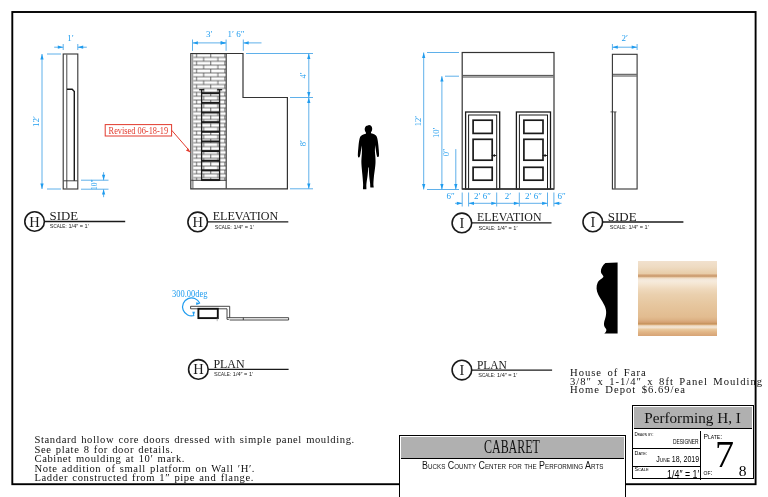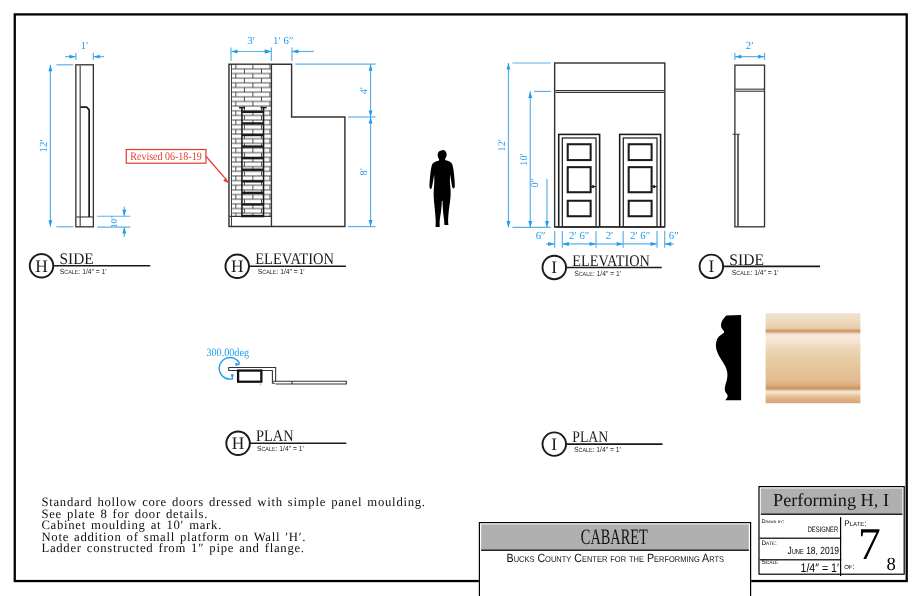--- a/index.html
+++ b/index.html
@@ -1,19 +1,19 @@
 <!DOCTYPE html>
 <html><head>
 <meta charset="utf-8">
 <style>
   html,body{margin:0;padding:0;background:#ffffff;}
   #sheet{position:relative;width:768px;height:497px;background:#ffffff;overflow:hidden;
          font-family:"Liberation Serif", serif;}
   .abs{position:absolute;}
-  .notes{font-family:"Liberation Serif",serif;font-size:10.6px;line-height:9.6px;color:#111;white-space:nowrap;}
+  .notes{font-family:"Liberation Serif",serif;font-size:10.6px;line-height:9.6px;color:#111;white-space:nowrap;margin-top:20px;}
   .sc{font-variant:small-caps;}
 </style>
 </head>
 <body>
 <div id="sheet">
 
 <svg class="abs" style="left:0;top:0" width="768" height="497" viewBox="0 0 768 497">
   <rect x="12.3" y="12" width="743.3" height="472.2" fill="none" stroke="#000" stroke-width="1.9"></rect>
 </svg>
 
@@ -326,20 +326,25 @@
 </div>
 
 <div class="abs" style="left:637.5px;top:261.2px;width:79px;height:74.4px;background:
 linear-gradient(180deg,
  #f1e1ce 0px, #eedbc2 6px, #e8cda9 12.5px, #d2a276 14.2px, #c89a6e 15.3px,
  #e8c8a4 16.4px, #f2e5d5 17.8px, #f6ebdd 20px, #f5e6d2 23px, #efd9bd 28px,
  #ead0ae 33.5px, #e6c69e 44px, #e2bc90 56px, #dcb184 59px, #d5a273 61.3px,
  #c6945f 62.4px, #d8a977 63.6px, #efdfca 64.8px, #f2e3d0 66.5px,
  #e9c89d 68.5px, #e2b687 71px, #d8a678 74.4px);"></div>
 
+<div class="abs" style="left:570px;top:369px;font-size:10.6px;line-height:8.7px;color:#111;white-space:nowrap;letter-spacing:1.0px;word-spacing:1.8px;">
+House of Fara<br>
+3/8″ x 1-1/4″ x 8ft Panel Moulding<br>
+Home Depot $6.69/ea
+</div>
 
 <div class="abs" style="left:398.5px;top:405.4px;width:227.5px;height:94px;border:1.6px solid #000;background:#fff;box-sizing:border-box;margin-top:30px;">
 
   <div style="position:absolute;left:1px;top:1px;right:1px;height:20.5px;background:#b0b0b0;border-bottom:1.6px solid #000;text-align:center;">
     <span style="display:inline-block;font-family:'Liberation Serif',serif;font-size:18.4px;line-height:20px;color:#111;transform:scaleX(0.65);transform-origin:center;">CABARET</span>
   </div>
 
   <div class="sc" style="position:absolute;left:0;top:23.5px;width:100%;text-align:center;font-family:'Liberation Sans',sans-serif;font-size:10px;color:#111;transform:scaleX(0.89);transform-origin:center;">Bucks County Center for the Performing Arts</div>
 
 </div>

